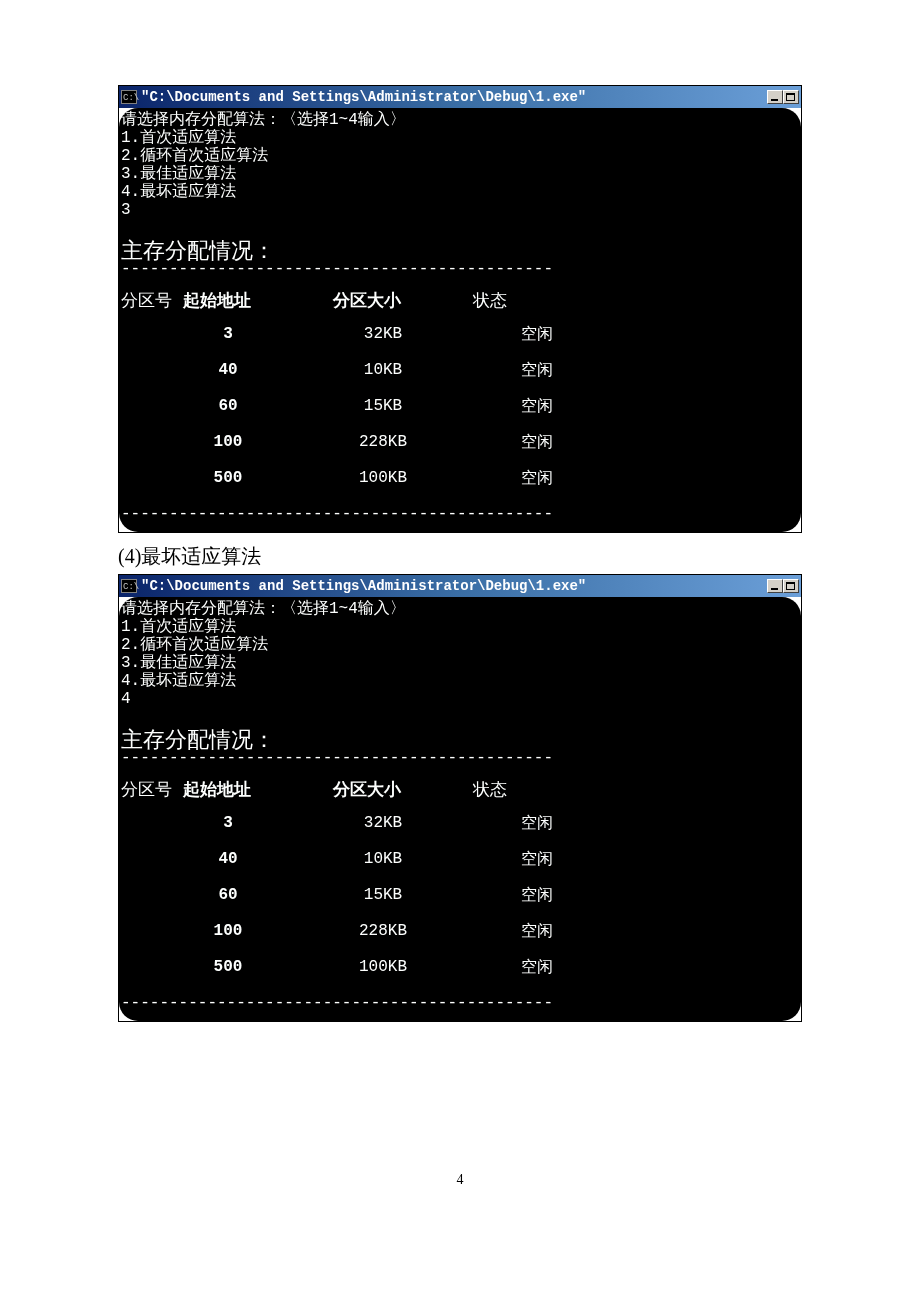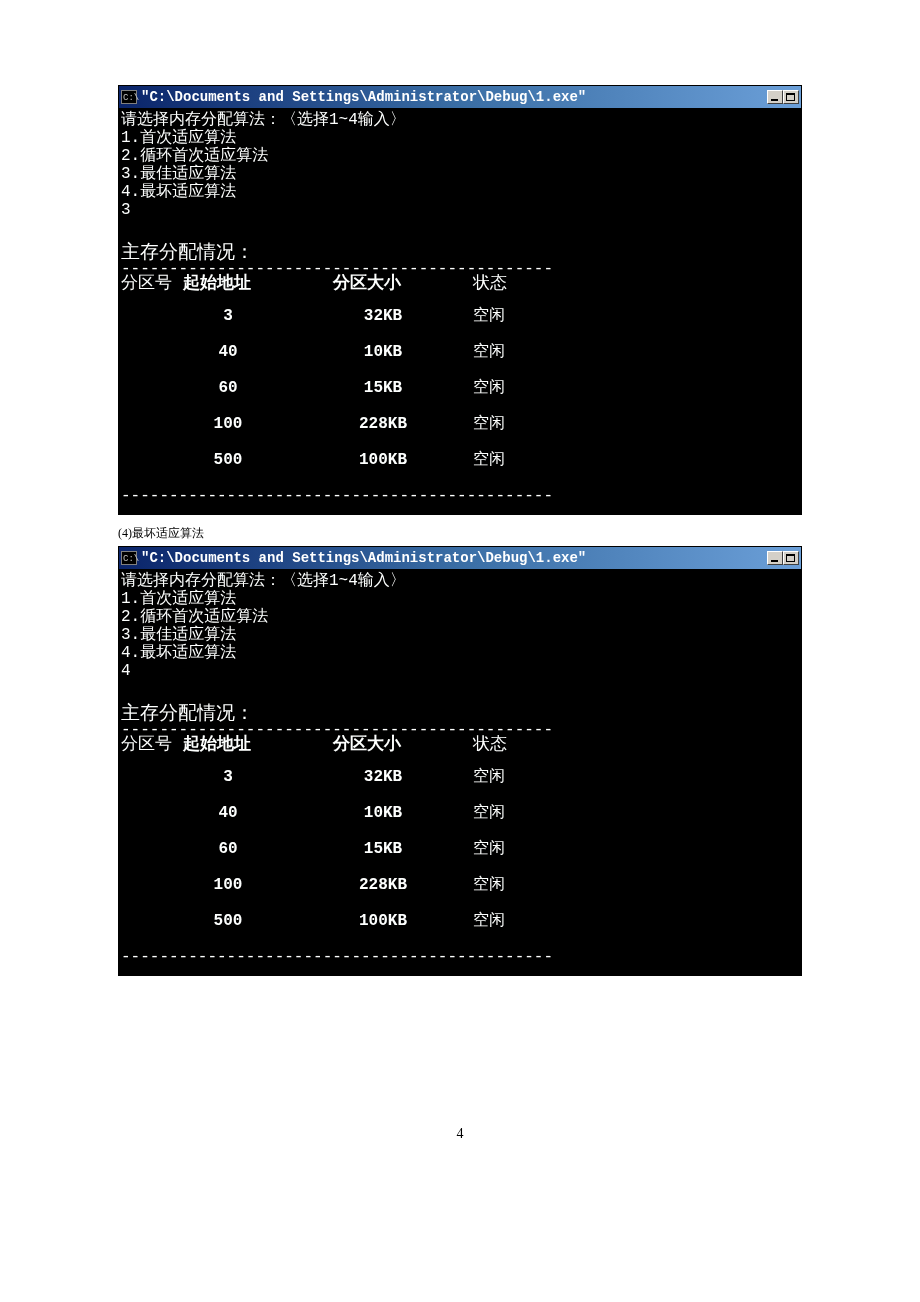--- a/index.html
+++ b/index.html
@@ -78,62 +78,64 @@
     border-top-width: 2px;
     box-sizing: border-box;
   }
   .console-body {
     background: #000;
     padding: 3px 2px 12px 2px;
     font-family: "NSimSun", "SimSun", "Lucida Console", "Courier New", monospace;
     color: #fdfffe;
     font-size: 16px;
     line-height: 1;
+    border-radius: 19px;
   }
   .menu-lines {
     line-height: 18px;
   }
   .spacer {
     height: 24px;
   }
   .section-title {
-    font-size: 19px;
+    font-size: 22px;
     line-height: 20px;
   }
   .hr-line {
     font-family: "Courier New", monospace;
     color: #fdfffe;
     letter-spacing: 0;
     line-height: 12px;
     white-space: pre;
   }
   .tbl {
+    margin-top: 18px;
   }
   .tbl-header {
     display: flex;
     font-size: 17px;
     margin-bottom: 6px;
   }
   .col-id { width: 62px; }
   .col-addr { width: 150px; font-weight: bold; }
   .col-size { width: 140px; font-weight: bold; }
   .col-state { width: 80px; }
   .tbl-row {
     display: flex;
     font-size: 16px;
     height: 36px;
     align-items: center;
   }
   .tbl-row .col-id { }
   .tbl-row .col-addr { text-align: center; padding-right: 60px; box-sizing: border-box; font-family: "Lucida Console","Courier New",monospace; font-weight: bold;}
-  .tbl-row .col-size { text-align: center; padding-right: 40px; box-sizing: border-box; font-family: "Lucida Console","Courier New",monospace; font-weight: bold;}
-  .tbl-row .col-state { font-family: Liberation Mono, monospace; }
+  .tbl-row .col-size { text-align: center; padding-right: 40px; box-sizing: border-box; font-family: "Lucida Console","Courier New",monospace; font-weight: normal;}
+  .tbl-row .col-state { font-family: Liberation Serif, serif; text-align: right; }
   .caption {
     font-family: "SimSun","宋体", serif;
-    font-size: 12px;
+    font-size: 20px;
     margin: 10px 0 4px 0;
   }
   .page-number {
     text-align: center;
     font-family: "Times New Roman", serif;
     font-size: 14px;
     margin-top: 150px;
   }
 </style>
 </head>

